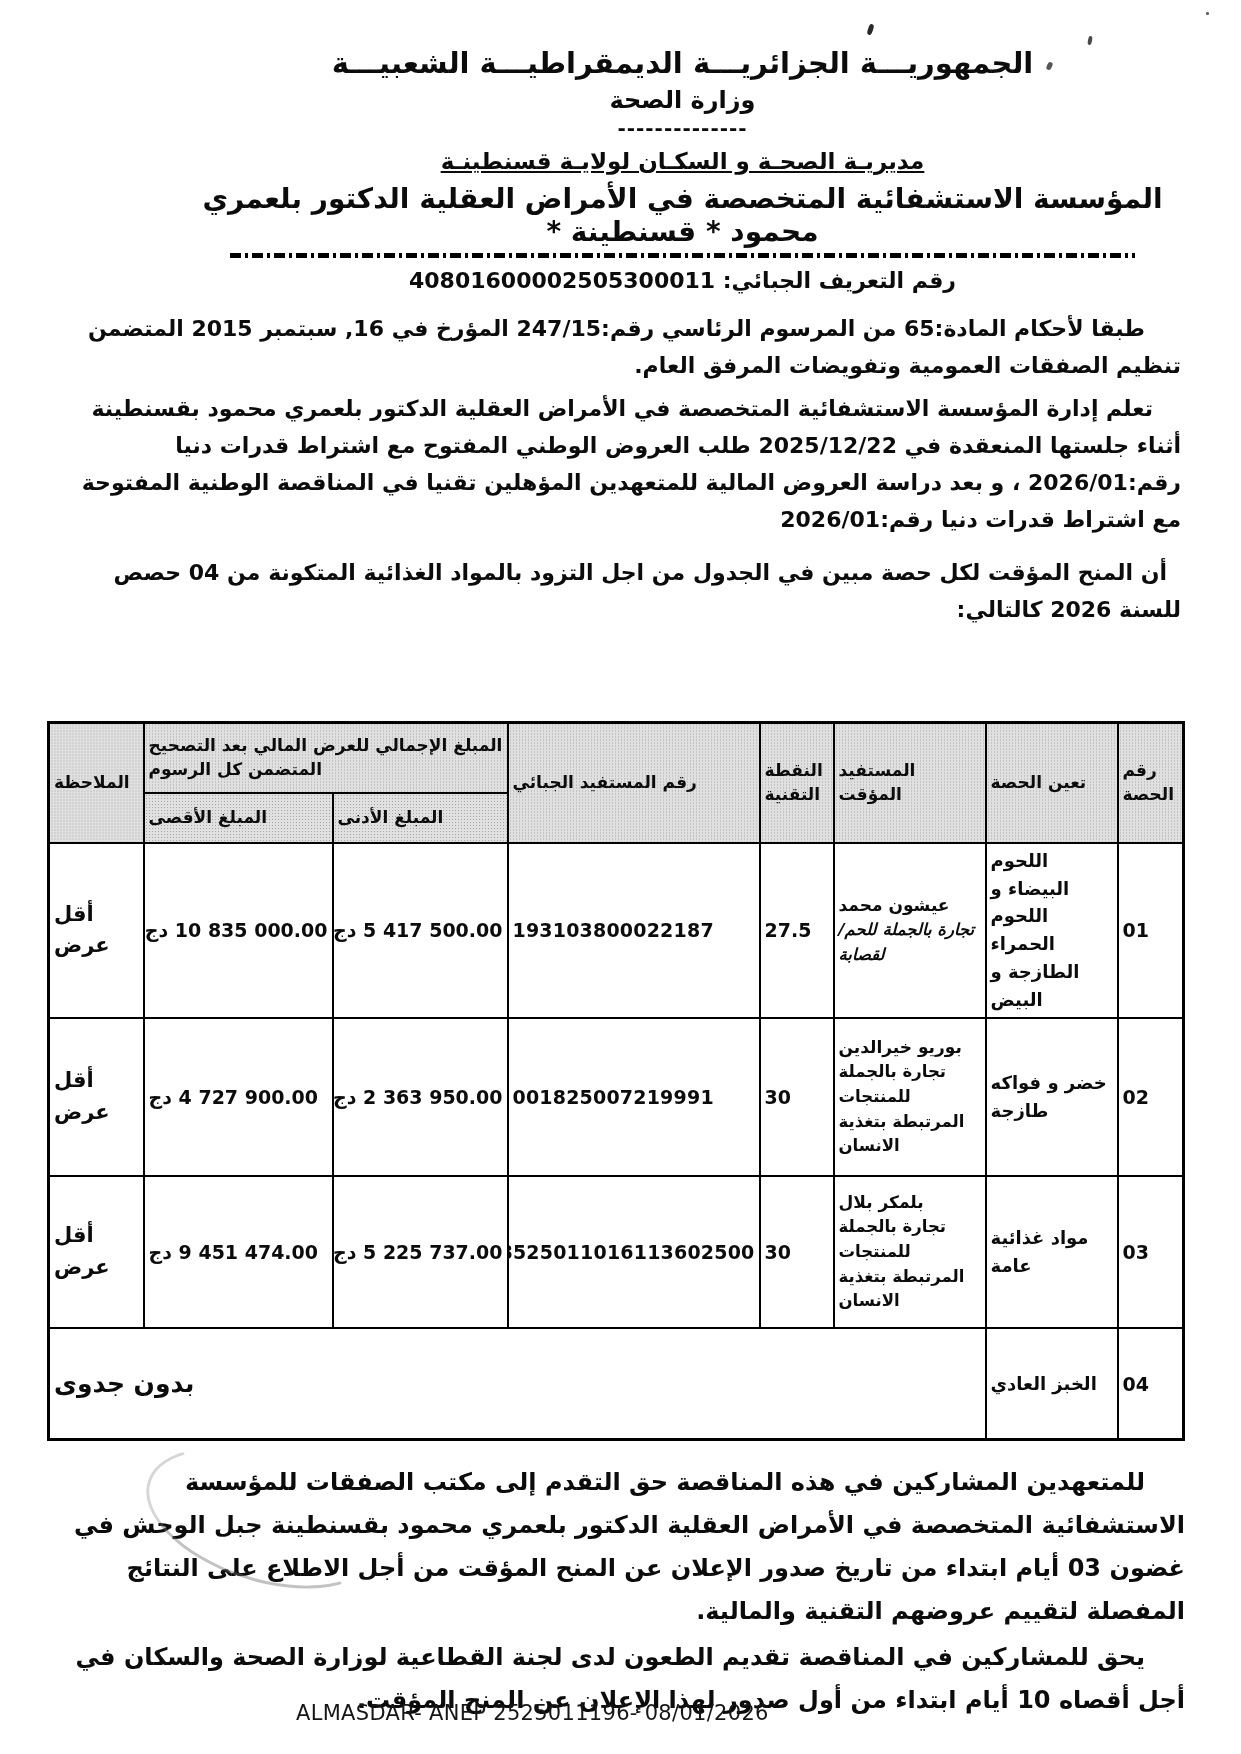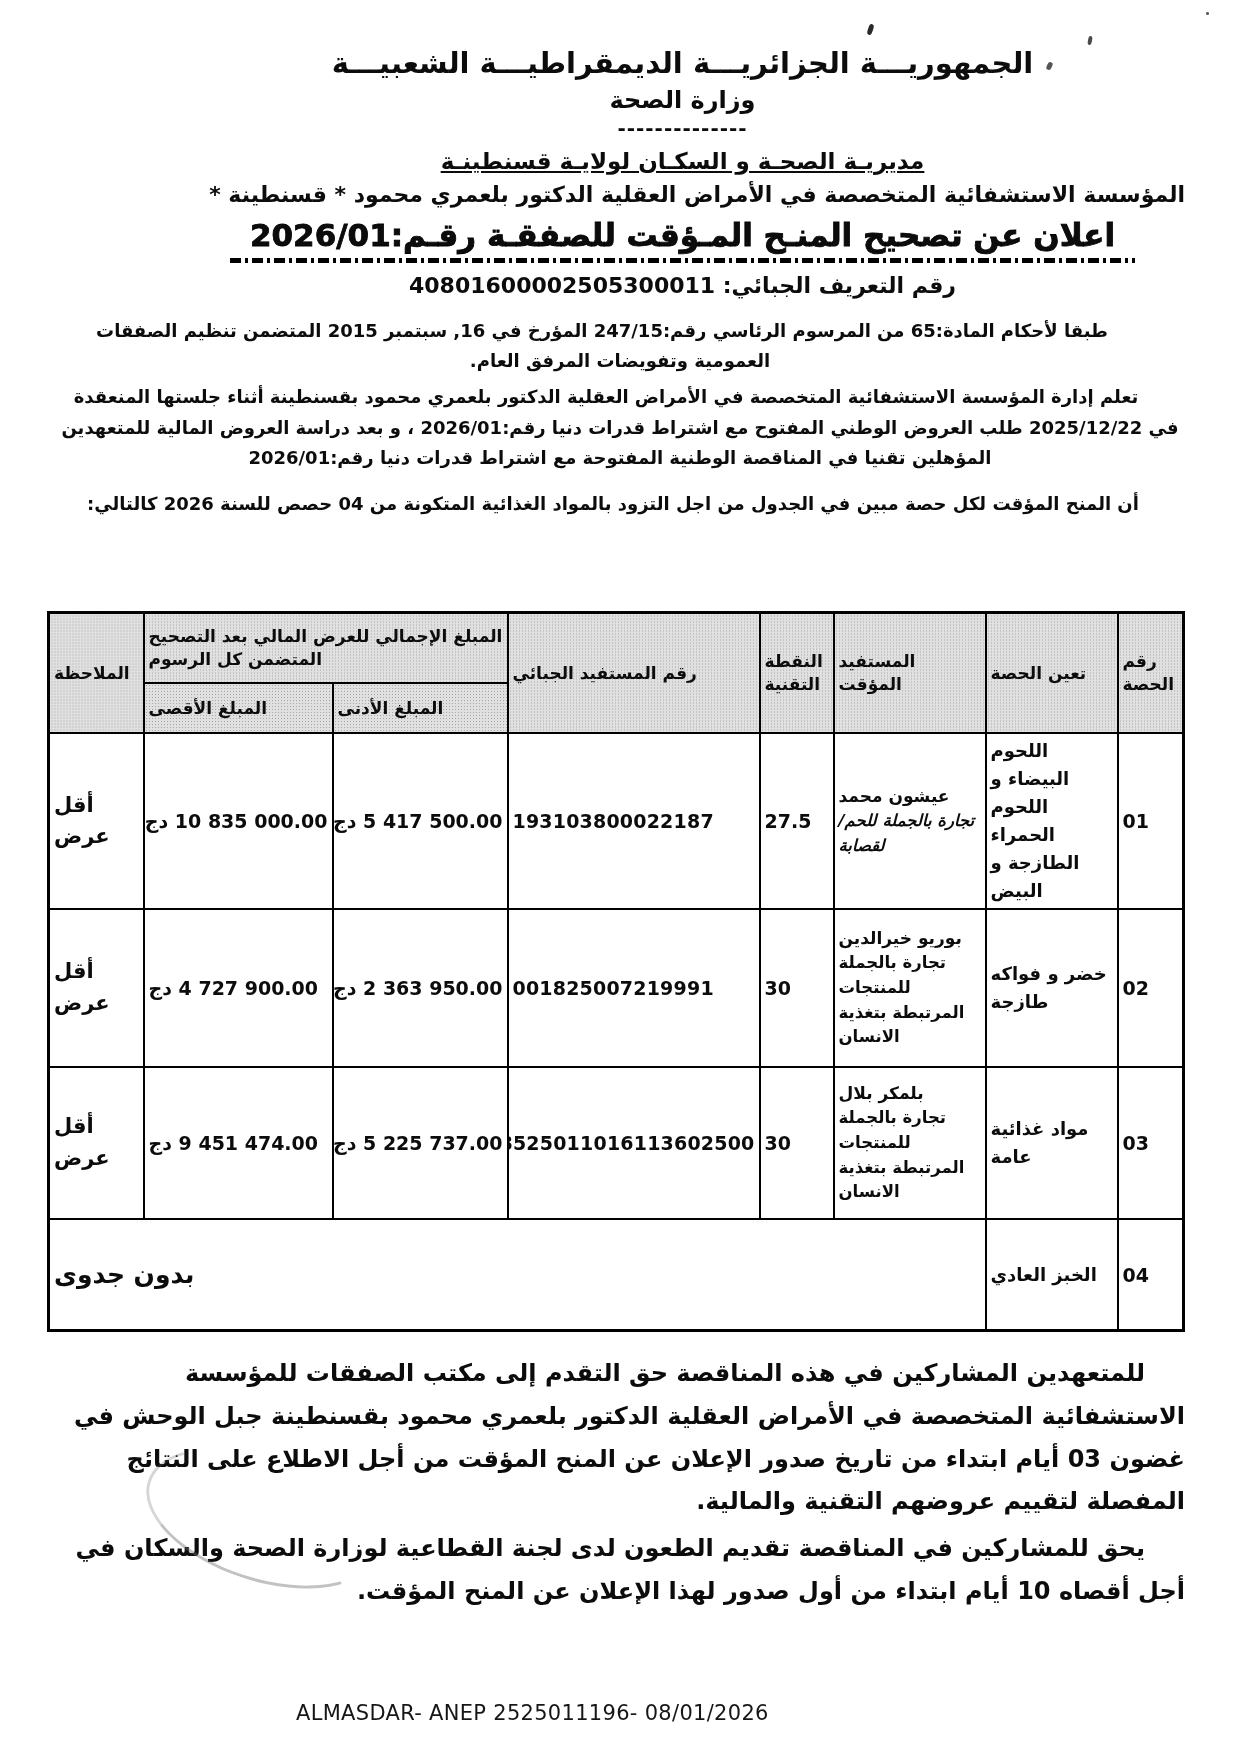--- a/index.html
+++ b/index.html
@@ -7,29 +7,29 @@
     width:1241px;height:1754px;background:#ffffff;color:#0c0c0c;
     font-family:"DejaVu Sans",sans-serif;position:relative;overflow:hidden;
   }
   .page{direction:rtl;padding:46px 56px 0 55px;}
   
   .header-block{text-align:center;font-weight:bold;margin-left:125px;}
   .republic{font-size:29px;letter-spacing:0px;}
   .ministry{font-size:24px;margin-top:6px;}
   .sep-dashes{font-size:20px;font-weight:bold;letter-spacing:1px;margin-top:2px;direction:ltr;}
   .directorate{font-size:23px;margin-top:8px;text-decoration:underline;}
-  .establishment{font-size:22px;margin-top:8px;text-align:right;}
+  .establishment{font-size:28px;margin-top:8px;}
   .doc-title{font-size:31px;margin-top:10px;-webkit-text-stroke:0.8px #000;}
   .title-underline{
     height:5px;width:905px;margin:5px auto 0;
     background:repeating-linear-gradient(to right,#000 0 11px,transparent 11px 15px,#000 15px 18px,transparent 18px 22px);
   }
   .taxline{font-size:22px;margin-top:10px;}
   
-  .intro p{font-size:18px;font-weight:bold;line-height:1.68;text-align:center;margin:4px;}
+  .intro p{font-size:22px;font-weight:bold;line-height:1.68;text-align:right;margin:4px;}
   .p1{margin-top:18px !important;text-indent:36px;}
   .p2{margin-top:6px !important;text-indent:28px;}
   .p3{margin-top:16px !important;text-indent:14px;}
   
   table.awards{border-collapse:collapse;table-layout:fixed;width:1130px;margin-top:92px;border:3px solid #000;}
   .awards th,.awards td{border:2px solid #000;text-align:left;vertical-align:middle;padding:3px 4px;font-weight:bold;overflow:hidden;}
   .awards thead th{
     background-color:#e0e0e0;
     background-image:radial-gradient(rgba(120,120,120,.55) 18%,transparent 19%);
     background-size:3px 3px;
@@ -76,21 +76,20 @@
 <body>
 
 <div class="page">
 
   <div class="header-block">
     <div class="republic">الجمهوريـــة الجزائريـــة الديمقراطيـــة الشعبيـــة</div>
     <div class="ministry">وزارة الصحة</div>
     <div class="sep-dashes">--------------</div>
     <div class="directorate">مديريـة الصحـة و السكـان لولايـة قسنطينـة</div>
     <div class="establishment">المؤسسة الاستشفائية المتخصصة في الأمراض العقلية الدكتور بلعمري محمود * قسنطينة *</div>
-    <div class="doc-title">اعلان عن تصحيح المنـح المـؤقت للصفقـة رقـم:2026/01</div>
     <div class="title-underline"></div>
     <div class="taxline">رقم التعريف الجبائي: 40801600002505300011</div>
   </div>
 
   <div class="intro">
     <p class="p1">طبقا لأحكام المادة:65 من المرسوم الرئاسي رقم:247/15 المؤرخ في 16, سبتمبر 2015 المتضمن تنظيم الصفقات العمومية وتفويضات المرفق العام.</p>
     <p class="p2">تعلم إدارة المؤسسة الاستشفائية المتخصصة في الأمراض العقلية الدكتور بلعمري محمود بقسنطينة أثناء جلستها المنعقدة في 2025/12/22 طلب العروض الوطني المفتوح مع اشتراط قدرات دنيا رقم:2026/01 ، و بعد دراسة العروض المالية للمتعهدين المؤهلين تقنيا في المناقصة الوطنية المفتوحة مع اشتراط قدرات دنيا رقم:2026/01</p>
     <p class="p3">أن المنح المؤقت لكل حصة مبين في الجدول  من اجل التزود بالمواد الغذائية  المتكونة من 04 حصص للسنة 2026 كالتالي:</p>
   </div>
 

